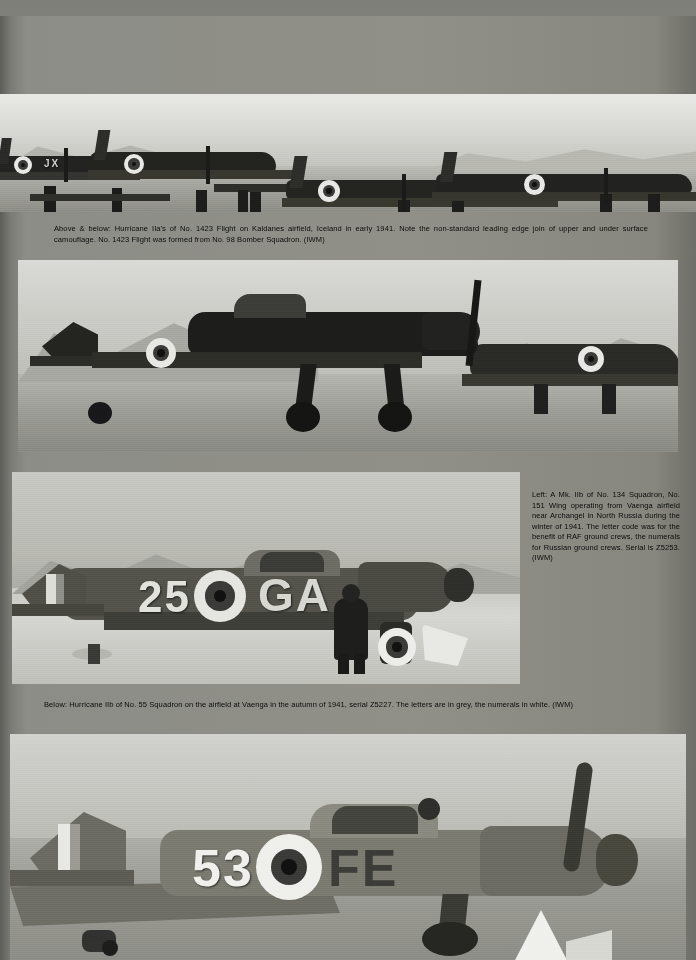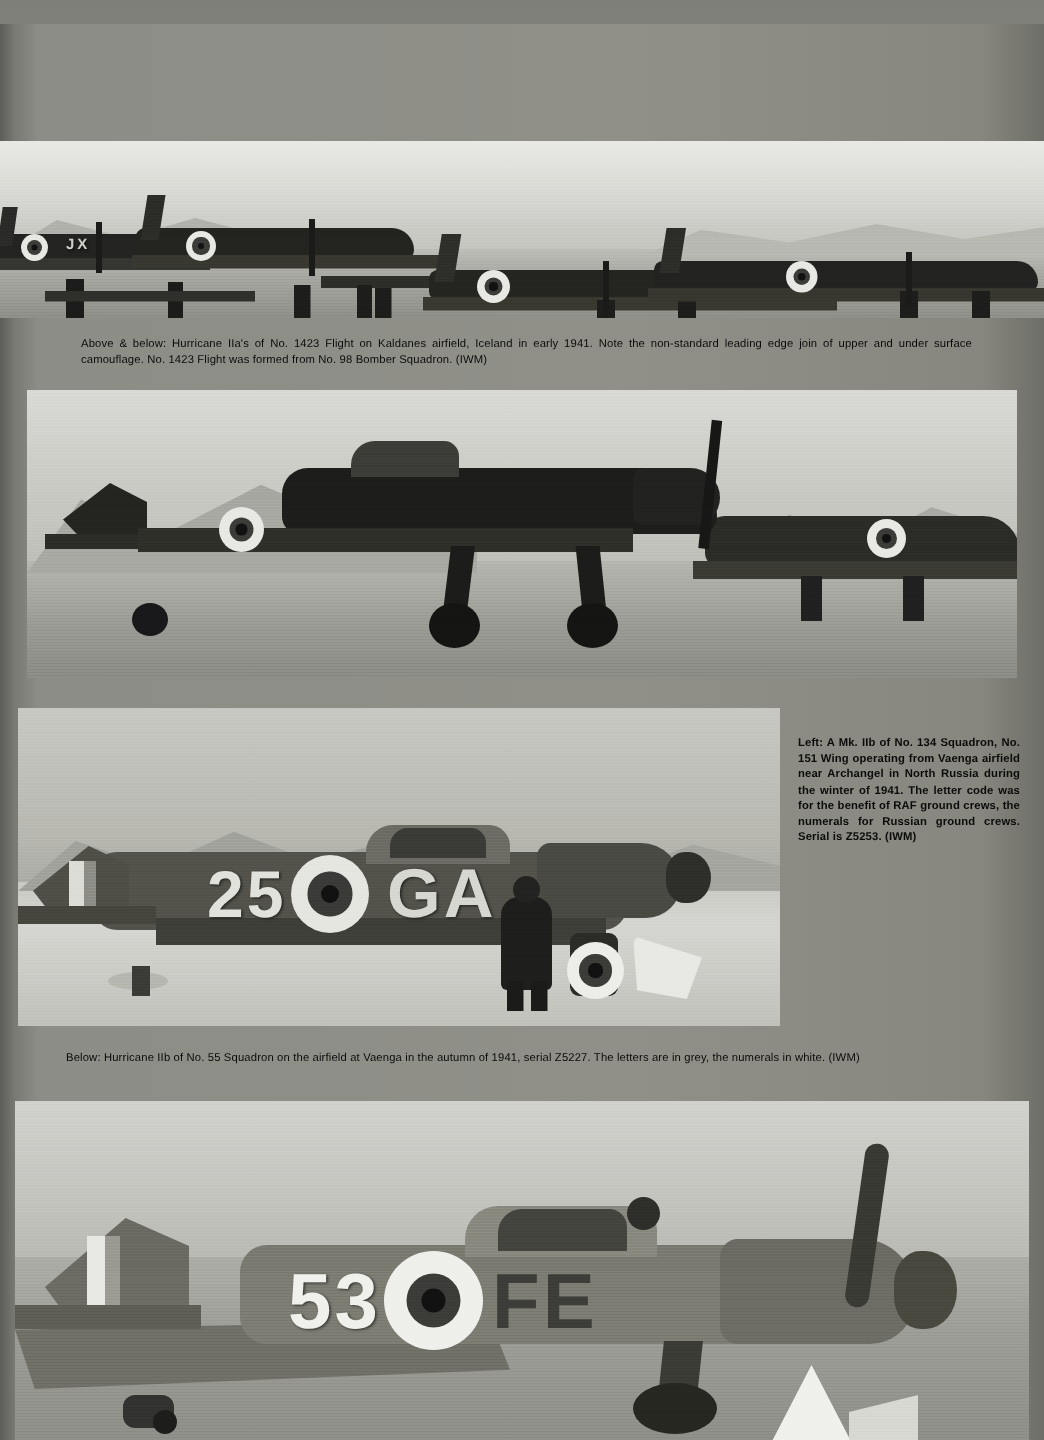--- a/index.html
+++ b/index.html
@@ -236,21 +236,21 @@
 
       <div class="dark" style="left:368px; top:150px; width:32px; height:42px; border-radius:6px; background:#2a2a26;"></div>
       <div class="roundel" style="left:366px; top:156px; width:38px; height:38px; background:#ededea;"></div>
       <div class="dark" style="left:410px; top:152px; width:46px; height:42px; background:#e8e8e4; clip-path:polygon(0 0,100% 34%,78% 100%,6% 86%); border-radius:6px;"></div>
 
       <div class="dark" style="left:60px; top:176px; width:40px; height:12px; border-radius:50%; background:#b6b6b0;"></div>
       <div class="dark" style="left:76px; top:172px; width:12px; height:20px; background:#3a3a36;"></div>
       <div class="grain"></div>
     </div>
 
-    <div class="caption left-col" style="left:532px; top:474px; width:148px;font-weight:bold;">Left: A Mk. IIb of No. 134 Squadron, No. 151 Wing operating from Vaenga airfield near Archangel in North Russia during the winter of 1941. The letter code was for the benefit of RAF ground crews, the numerals for Russian ground crews. Serial is Z5253. (IWM)</div>
+    <div class="caption left-col" style="left:532px; top:474px; width:148px;">Left: A Mk. IIb of No. 134 Squadron, No. 151 Wing operating from Vaenga airfield near Archangel in North Russia during the winter of 1941. The letter code was for the benefit of RAF ground crews, the numerals for Russian ground crews. Serial is Z5253. (IWM)</div>
 
     <div class="caption" style="left:44px; top:684px; width:614px;">Below: Hurricane IIb of No. 55 Squadron on the airfield at Vaenga in the autumn of 1941, serial Z5227. The letters are in grey, the numerals in white. (IWM)</div>
 
     <div class="photo" style="left:10px; top:718px; width:676px; height:230px;">
       <div class="sky" style="height:112px; background:linear-gradient(180deg,#d2d2ce 0%,#c4c4bf 60%,#b9b9b3 100%);"></div>
       <div class="ground" style="height:126px; background:linear-gradient(180deg,#aeaea8 0%,#9c9c96 40%,#8d8d87 100%);"></div>
 
       <div class="mid" style="left:0px; top:146px; width:330px; height:46px; background:#6e6e66; clip-path:polygon(0 14%,96% 0,100% 72%,4% 100%);"></div>
 
       <div class="mid" style="left:150px; top:96px; width:420px; height:66px; border-radius:18px 44px 18px 18px; background:#7b7b72;"></div>

